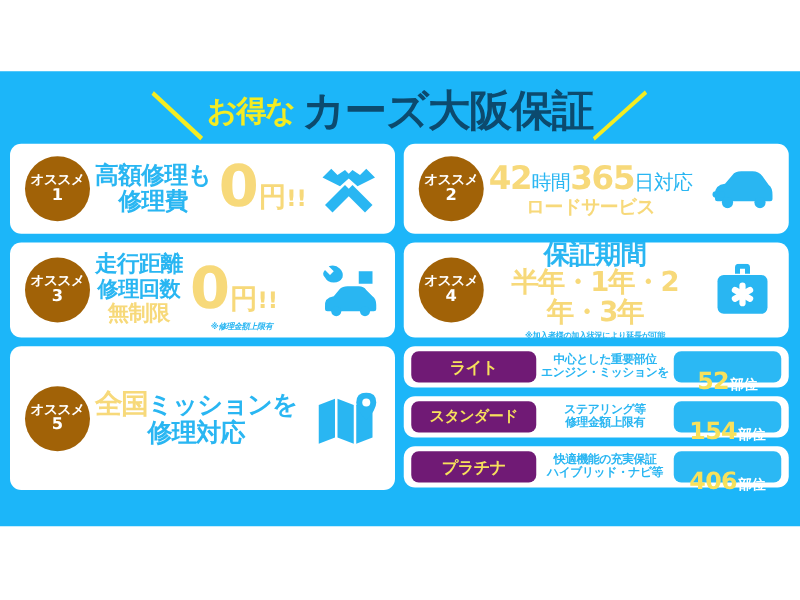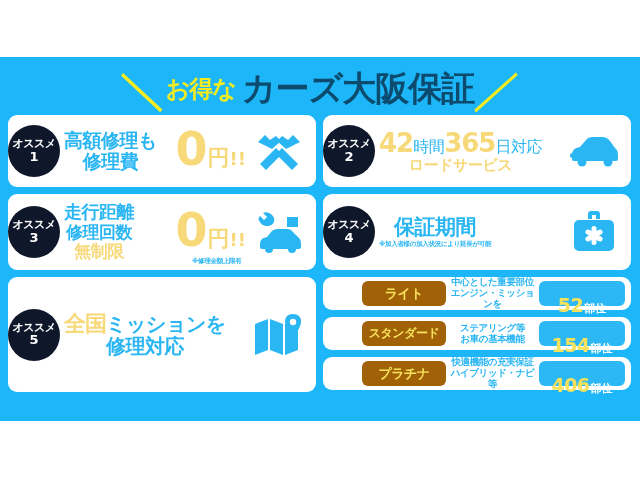--- a/index.html
+++ b/index.html
@@ -69,36 +69,37 @@
   .card-right { width: 308px; }
   .row-1 .card { height: 72px; }
   .row-2 .card { height: 76px; }
   .row-3 .card { height: 72px; }
 
   .badge {
     flex: 0 0 auto;
     width: 52px;
     height: 52px;
     border-radius: 50%;
-    background: #0f172a;
+    background: #a16207;
     color: #ffffff;
     display: flex;
     flex-direction: column;
     align-items: center;
     justify-content: center;
+    margin-left: 12px;
     line-height: 1.05;
   }
   .badge-word { font-size: 11px; font-weight: bold; letter-spacing: -0.5px; }
   .badge-num  { font-size: 13px; font-weight: bold; }
 
   .card-body {
     flex: 1 1 auto;
     display: flex;
     align-items: center;
-    justify-content: space-between;
+    justify-content: flex-start;
     padding: 0 4px;
   }
   .card-icon {
     flex: 0 0 auto;
     width: 58px;
     display: flex;
     align-items: center;
     justify-content: center;
     margin-right: 8px;
   }
@@ -124,20 +125,21 @@
     color: #29b6f2;
     font-weight: bold;
     text-align: center;
     letter-spacing: -0.3px;
     white-space: nowrap;
   }
   .note-abs {
     position: absolute;
     left: 12px; right: 0;
     bottom: -12px;
+    font-style: italic;
   }
 
   .big-num { font-size: 26px; font-weight: bold; letter-spacing: -1px; }
   .mid-txt { font-size: 16px; font-weight: normal; letter-spacing: -0.5px; }
   .road { font-size: 15px; font-weight: bold; letter-spacing: -0.5px; }
 
   .warranty-title { font-size: 21px; font-weight: bold; letter-spacing: -0.5px; }
   .warranty-terms { font-size: 22px; font-weight: bold; letter-spacing: -1px; }
 
   .nation-l1 { font-size: 22px; font-weight: bold; letter-spacing: -1px; }
@@ -154,32 +156,31 @@
     background: #ffffff;
     border-radius: 9px;
     height: 33px;
     display: flex;
     align-items: center;
     padding: 0 6px;
     box-sizing: border-box;
   }
   .plan-pill {
     flex: 0 0 auto;
-    width: 84px;
+    width: 100px;
     height: 25px;
     border-radius: 6px;
-    background: #a16207;
+    background: #701a75;
     color: #f7e15c;
     font-size: 13px;
     font-weight: bold;
     display: flex;
     align-items: center;
     justify-content: center;
     letter-spacing: -0.5px;
-    margin-left: 33px;
   }
   .plan-desc {
     flex: 1 1 auto;
     text-align: center;
     color: #29b6f2;
     font-size: 9.5px;
     font-weight: bold;
     line-height: 1.15;
     letter-spacing: -0.4px;
     padding: 0 3px;
@@ -313,20 +314,21 @@
     </div>
 
     <div class="card card-right">
       <div class="badge">
         <span class="badge-word">オススメ</span>
         <span class="badge-num">4</span>
       </div>
       <div class="card-body">
         <div class="lines">
           <div class="warranty-title blue">保証期間</div>
+          <div class="warranty-terms yellow">半年・1年・2年・3年</div>
           <div class="note" style="margin-top:2px;">※加入者様の加入状況により延長が可能</div>
         </div>
       </div>
       <div class="card-icon">
         <svg width="44" height="42" viewBox="0 0 44 42">
           <g fill="#29b6f2">
             <path d="M16 3 Q16 0 19 0 L25 0 Q28 0 28 3 L28 8 L24 8 L24 4 L20 4 L20 8 L16 8 Z"></path>
             <rect x="2" y="9" width="40" height="31" rx="5"></rect>
           </g>
           <g fill="#ffffff">
@@ -380,21 +382,21 @@
         <div class="plan-count">
           <span class="num">52</span>
           <span class="unit">部位</span>
         </div>
       </div>
 
       <div class="plan-card">
         <div class="plan-pill" style="font-size:12px;">スタンダード</div>
         <div class="plan-desc">
           <div>ステアリング等</div>
-          <div>お車の基本機能</div>
+          <div>修理金額上限有</div>
         </div>
         <div class="plan-count">
           <span class="num">154</span>
           <span class="unit">部位</span>
         </div>
       </div>
 
       <div class="plan-card">
         <div class="plan-pill">プラチナ</div>
         <div class="plan-desc">

